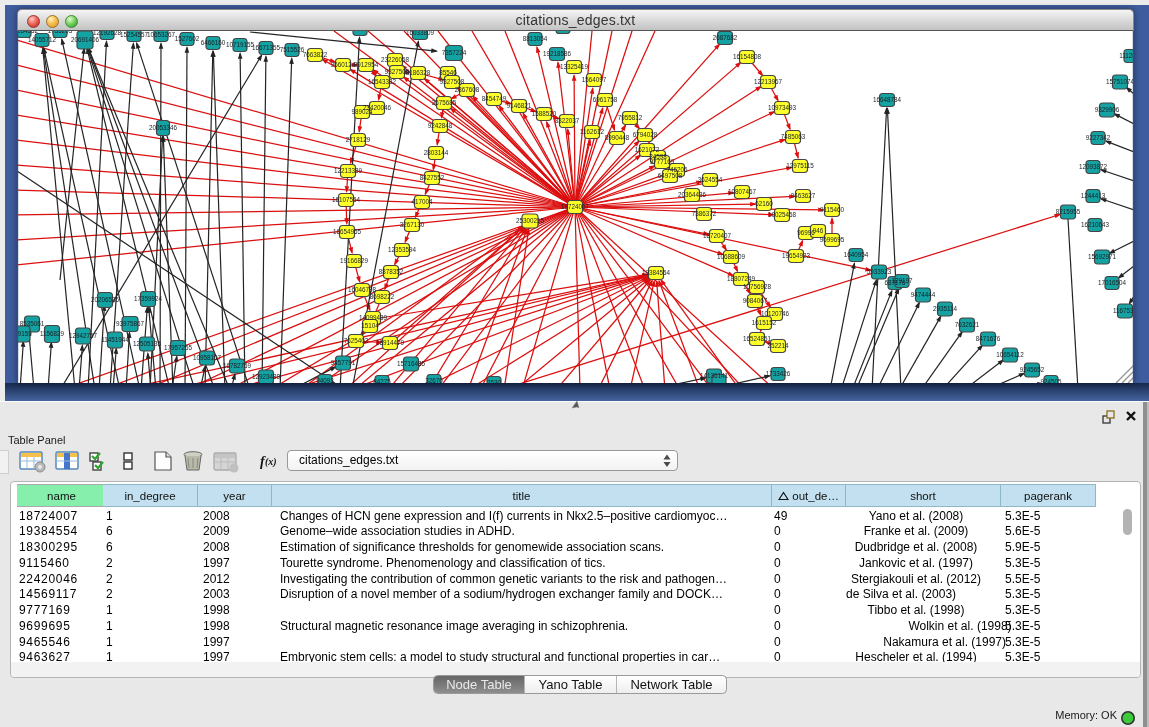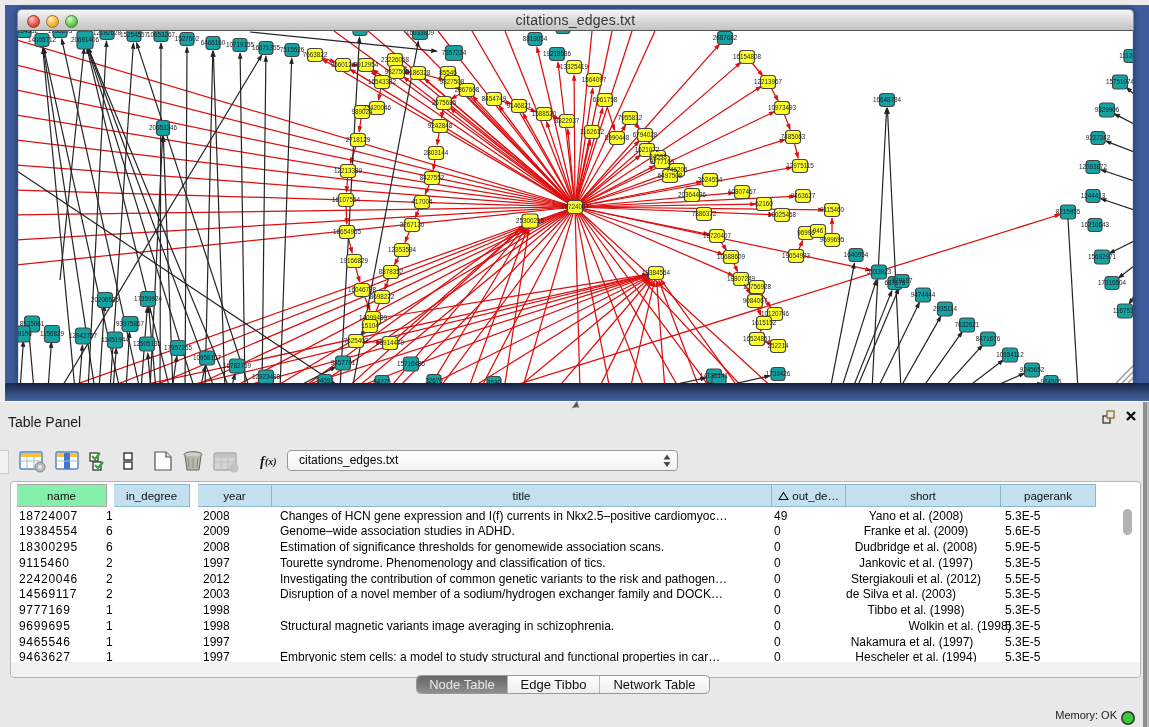--- a/index.html
+++ b/index.html
@@ -8,28 +8,28 @@
 #deskband{left:5px;top:383px;width:1144px;height:18px;
  background:linear-gradient(#17294e,#45659f)}
 #win{left:17px;top:9px;width:1117px;height:374px;border-radius:5px 5px 0 0;
  box-shadow:0 0 6px rgba(0,0,0,.45)}
 #titlebar{left:17px;top:9px;width:1117px;height:22px;border-radius:5px 5px 0 0;
  background:linear-gradient(#f5f5f5,#d8d8d8 55%,#c3c3c3);
  border:1px solid #8a8a8a;border-bottom:1px solid #555}
 #title{left:17px;top:12px;width:1117px;text-align:center;font-size:14px;letter-spacing:.2px;color:#343434}
 .tl{width:13px;height:13px;border-radius:50%;top:14.5px}
 #panel{left:0;top:401px;width:1149px;height:326px;background:#e8e8e8;border-top:1px solid #fdfdfd}
-#ptitle{left:8px;top:414px;font-size:14px;color:#1a1a1a}
+#ptitle{left:8px;top:434px;font-size:11px;color:#1a1a1a}
 #tablepane{left:10px;top:481px;width:1131px;height:197px;border:1px solid #b4b4b4;
  border-radius:4px;background:#fff}
 .hcell{position:absolute;top:484px;height:23px;background:#c2e0ef;border:1px solid #8fb6c9;
  border-left:none;font-size:11.5px;color:#111;text-align:center;line-height:22px}
 .row{position:absolute;height:16px;font-size:12px;color:#000;width:1149px}
 .row span{position:absolute;white-space:nowrap;top:0}
-#segs{left:416px;top:674.5px;width:294px;height:19.5px;border:1px solid #9a9a9a;border-radius:4.5px;
+#segs{left:433px;top:674.5px;width:294px;height:19.5px;border:1px solid #9a9a9a;border-radius:4.5px;
  background:linear-gradient(#fff,#eee);font-size:13px;color:#111;display:flex}
 .seg{flex:0 0 auto;text-align:center;line-height:18px}
 #mem{right:32px;top:709px;font-size:11px;color:#1a1a1a}
 </style></head><body>
 <div class="abs" id="desktop"></div>
 <div class="abs" id="deskband"></div>
 <div class="abs" id="win"></div>
 <div class="abs" id="titlebar"></div>
 <div class="abs" id="title">citations_edges.txt</div>
 <div class="abs tl" style="left:26.5px;background:radial-gradient(circle at 35% 28%,#ffc9c4,#ee6a5f 45%,#d23c31 78%,#8e1d14);border:1px solid #993326"></div>
@@ -768,21 +768,21 @@
 </g>
   </svg>
 <div class="abs" style="left:287px;top:450px;width:391px;height:21px;background:linear-gradient(#fff,#f2f2f2);border:1px solid #999;border-radius:4px"></div>
 <div class="abs" style="left:299px;top:453px;font-size:12px;color:#000">citations_edges.txt</div>
 <svg class="abs" style="left:660px;top:452px" width="14" height="17">
 <path d="M7 2.5l3.5 5h-7zM7 15l3.5-5h-7z" fill="#4a4a4a"></path>
   </svg>
 
 <div class="abs" id="tablepane"></div>
 <div class="hcell" style="left:17px;width:90px;background:#86efac;border-color:#aaa">name</div>
-<div class="hcell" style="left:114px;width:76px">in_degree</div>
+<div class="hcell" style="left:103px;width:95px">in_degree</div>
 <div class="hcell" style="left:198px;width:74px">year</div>
 <div class="hcell" style="left:272px;width:500px">title</div>
 <div class="hcell" style="left:772px;width:74px"><svg width="11" height="10" style="vertical-align:-1px">
       <path d="M5.5 1.5 L10 8.5 L1 8.5 Z" fill="none" stroke="#111" stroke-width="1.2"></path>
     </svg> out_de…</div>
 <div class="hcell" style="left:846px;width:155px">short</div>
 <div class="hcell" style="left:1001px;width:95px">pagerank</div>
 <div class="row" style="top:508.5px">
     <span style="left:19px;letter-spacing:.7px">18724007</span>
     <span style="left:106px">1</span>
@@ -842,48 +842,48 @@
     <span style="left:106px">1</span>
     <span style="left:203px">1998</span>
     <span style="left:774px">0</span>
     <span style="left:846px;width:140px;text-align:center">Tibbo et al. (1998)</span>
     <span style="left:1005px">5.3E-5</span>
   </div>
 <div class="row" style="top:618.9px">
     <span style="left:19px;letter-spacing:.7px">9699695</span>
     <span style="left:106px">1</span>
     <span style="left:203px">1998</span>
-    <span style="left:280px">Structural magnetic variants image averaging in schizophrenia.</span>
+    <span style="left:280px">Structural magnetic resonance image averaging in schizophrenia.</span>
     <span style="left:774px">0</span>
     <span style="left:890px;width:140px;text-align:center">Wolkin et al. (1998)</span>
     <span style="left:1005px">5.3E-5</span>
   </div>
 <div class="row" style="top:634.7px">
     <span style="left:19px;letter-spacing:.7px">9465546</span>
     <span style="left:106px">1</span>
     <span style="left:203px">1997</span>
     <span style="left:774px">0</span>
-    <span style="left:842px;width:140px;text-align:center">Nakamura et al. (1997)</span>
+    <span style="left:866px;width:140px;text-align:right">Nakamura et al. (1997)</span>
     <span style="left:1005px">5.3E-5</span>
   </div>
 <div class="row" style="top:650.4px">
     <span style="left:19px;letter-spacing:.7px">9463627</span>
     <span style="left:106px">1</span>
     <span style="left:203px">1997</span>
     <span style="left:280px">Embryonic stem cells: a model to study structural and functional properties in car…</span>
     <span style="left:774px">0</span>
     <span style="left:846px;width:140px;text-align:center">Hescheler et al. (1994)</span>
     <span style="left:1005px">5.3E-5</span>
   </div>
 <div class="abs" style="left:1123px;top:509px;width:9px;height:26px;background:#b3b3b3;border-radius:5px"></div>
 <div class="abs" style="left:11px;top:662px;width:1129px;height:15px;background:#f2f2f2;border-radius:0 0 4px 4px"></div>
 
 <div class="abs" id="segs">
 <div class="seg" style="width:90px;background:linear-gradient(#666,#8e8e8e);color:#e9e9e9;border-radius:4px 0 0 4px">Node Table</div>
-<div class="seg" style="width:92px;border-left:1px solid #b5b5b5">Edge Tibbo</div>
+<div class="seg" style="width:92px;border-left:1px solid #b5b5b5">Yano Table</div>
 <div class="seg" style="width:110px;border-left:1px solid #b5b5b5">Network Table</div>
 </div>
 <div class="abs" style="left:1143px;top:402px;width:4px;height:325px;background:#8f8f8f"></div>
 <div class="abs" style="left:1147px;top:402px;width:2px;height:325px;background:#bdbdbd"></div>
 <svg class="abs" style="left:570px;top:398px" width="14" height="14">
     <path d="M2 10 L7 3 L9 10 L7 9 Z" fill="#555" stroke="#888" stroke-width="0.5"></path>
   </svg>
 <div class="abs" id="mem">Memory: OK</div>
 <svg class="abs" style="left:1120px;top:710px" width="17" height="17">
 <circle cx="8" cy="8" r="6.2" fill="#3bcb3b" stroke="#333" stroke-width="1.6"></circle>

